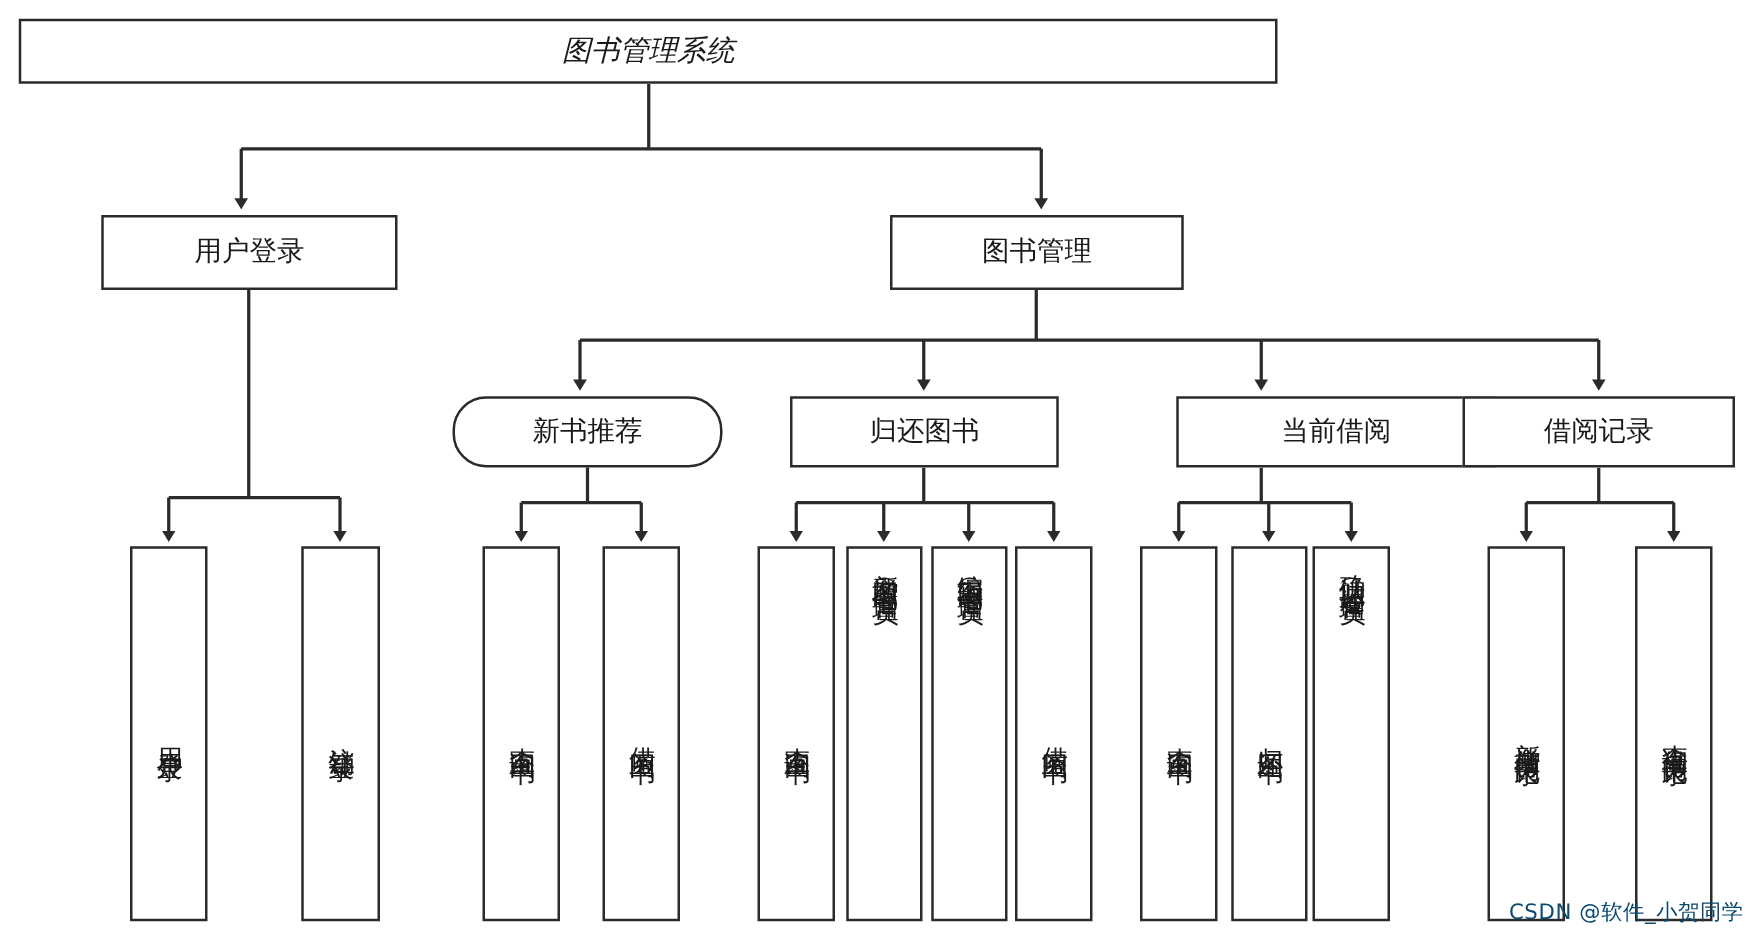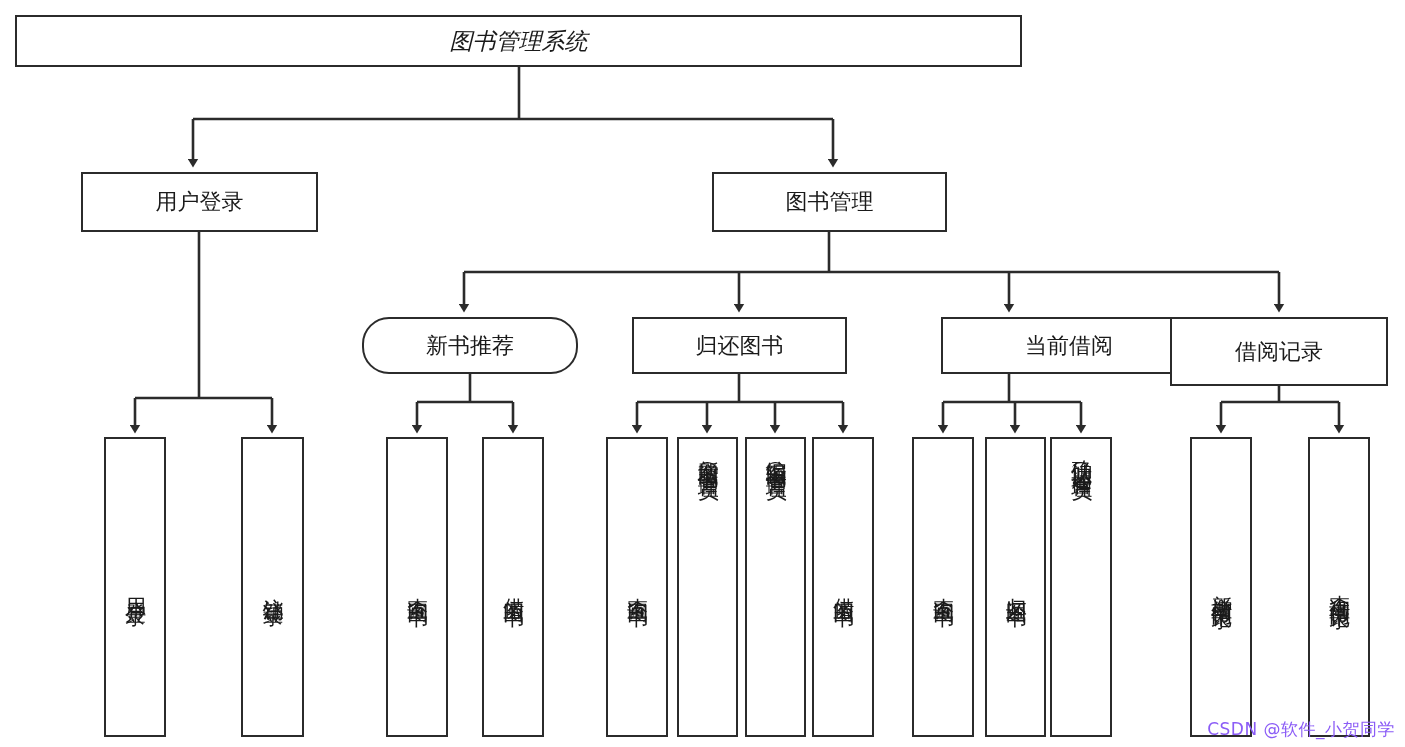--- a/index.html
+++ b/index.html
@@ -36,21 +36,21 @@
     justify-content:center;
     padding:4px 0;
   }
   .node.v.top{ justify-content:flex-start; }
 
   .watermark{
     position:absolute;
     right:10px;
     bottom:6px;
     font-size:17px;
-    color:#8b5cf6;
+    color:#0c4a6e;
     white-space:nowrap;
     letter-spacing:0.5px;
     pointer-events:none;
   }
 </style>
 </head>
 <body>
 
 <div id="canvas">
 
@@ -105,21 +105,21 @@
   </svg>
 
   <div class="node h root" style="left:15px;top:15px;width:1007px;height:52px;font-style:italic;">图书管理系统</div>
 
   <div class="node h" style="left:81px;top:172px;width:237px;height:60px;">用户登录</div>
   <div class="node h" style="left:712px;top:172px;width:235px;height:60px;">图书管理</div>
 
   <div class="node h" style="left:362px;top:317px;width:216px;height:57px;border-radius:27px;">新书推荐</div>
   <div class="node h" style="left:632px;top:317px;width:215px;height:57px;">归还图书</div>
   <div class="node h" style="left:901px;top:317px;width:256px;height:57px;margin-left:40px;">当前借阅</div>
-  <div class="node h" style="left:1170px;top:317px;width:218px;height:69px;">借阅记录</div>
+  <div class="node h" style="left:1170px;top:317px;width:218px;height:57px;">借阅记录</div>
 
   <div class="node v" style="left:104px;top:437px;width:62px;height:300px;">用户登录</div>
   <div class="node v" style="left:241px;top:437px;width:63px;height:300px;">注销登录</div>
 
   <div class="node v" style="left:386px;top:437px;width:62px;height:300px;">查询图书</div>
   <div class="node v" style="left:482px;top:437px;width:62px;height:300px;">借阅图书</div>
 
   <div class="node v" style="left:606px;top:437px;width:62px;height:300px;">查询图书</div>
   <div class="node v top" style="left:677px;top:437px;width:61px;height:300px;">新增图书（管理员）</div>
   <div class="node v top" style="left:745px;top:437px;width:61px;height:300px;">编辑图书（管理员）</div>

